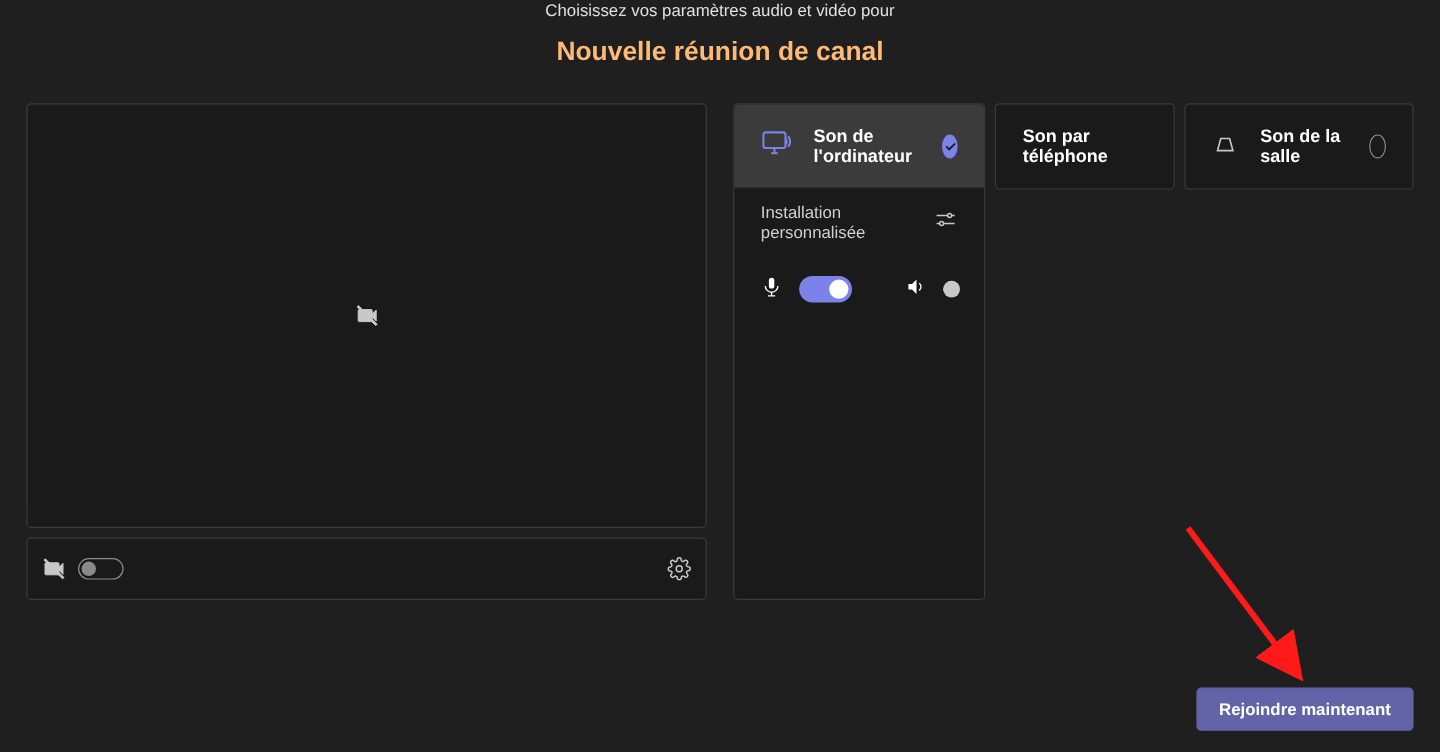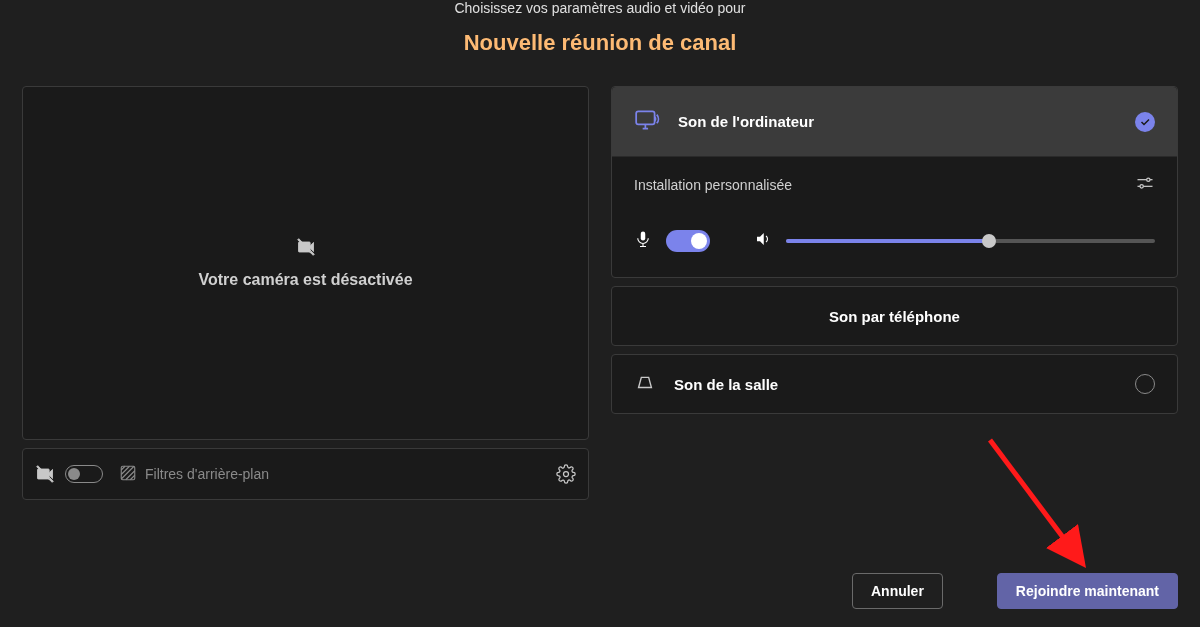--- a/index.html
+++ b/index.html
@@ -83,21 +83,21 @@
     color:#8a8a8a; font-size:14px; cursor:pointer;
     padding: 4px 6px;
   }
   .bg-btn svg { width:18px; height:18px; stroke:#8a8a8a; }
   .spacer { flex:1; }
   .gear svg { width:20px; height:20px; stroke:#c8c8c8; fill:none; }
 
   
   .audio-panel {
     flex: 1;
-    display:flex; flex-direction:column; gap:8px;
+    display:flex; flex-direction:row; gap:8px;
   }
   .audio-card {
     background:#1a1a1a;
     border:1px solid #3a3a3a;
     border-radius:4px;
   }
   .audio-row {
     display:flex; align-items:center;
     padding: 0 22px;
     gap:18px;
@@ -138,21 +138,21 @@
   }
   .vol-fill {
     position:absolute; left:0; top:0; height:100%;
     background:#7b83eb; border-radius:2px;
     width:55%;
   }
   .vol-thumb {
     position:absolute; width:14px; height:14px; border-radius:50%;
     background:#c8c8c8; top:-5px; left:calc(55% - 7px);
   }
-  .opt-card { height:60px; }
+  .opt-card { height:72px; }
   .opt-disabled .label { color:#6a6a6a; }
   .opt-disabled { justify-content:center; }
   .opt-card .label { font-size:15px; font-weight:700; color:#ffffff; }
   .radio-empty {
     margin-left:auto; width:20px; height:20px; border-radius:50%;
     border:1.5px solid #8a8a8a;
   }
   .room-ic svg { width:22px; height:22px; fill:none; stroke:#c8c8c8; stroke-width:1.5; }
   .noaudio-ic svg { width:22px; height:22px; fill:none; stroke:#c8c8c8; stroke-width:1.5; }
 
@@ -189,40 +189,30 @@
 
 <div class="content">
 
   <div class="video-panel">
     <div class="video-preview">
       <span class="camera-off-big icon-btn">
         <svg viewBox="0 0 24 24">
             <path d="M17 10.5V7a1 1 0 0 0-1-1H6.4l12 12H16a1 1 0 0 0 1-1v-3.5l4 4v-11l-4 4zM3.3 2 2 3.3 4.7 6H4a1 1 0 0 0-1 1v10a1 1 0 0 0 1 1h12c.1 0 .2 0 .3-.1L20.7 22 22 20.7 3.3 2z"></path>
           </svg>
       </span>
-      <div class="camera-msg">Votre caméra est désactivée</div>
     </div>
     <div class="video-bar">
       <span class="icon-btn">
         <svg viewBox="0 0 24 24">
             <path d="M17 10.5V7a1 1 0 0 0-1-1H6.4l12 12H16a1 1 0 0 0 1-1v-3.5l4 4v-11l-4 4zM3.3 2 2 3.3 4.7 6H4a1 1 0 0 0-1 1v10a1 1 0 0 0 1 1h12c.1 0 .2 0 .3-.1L20.7 22 22 20.7 3.3 2z"></path>
           </svg>
       </span>
       <div class="toggle-pill">
           <div class="knob"></div>
         </div>
-      <div class="bg-btn">
-        <span>
-          <svg viewBox="0 0 24 24" fill="none" stroke-width="1.5">
-              <rect x="3" y="3" width="18" height="18" rx="2"></rect>
-              <path d="M3 8 L8 3 M3 14 L14 3 M3 20 L20 3 M9 21 L21 9 M15 21 L21 15"></path>
-            </svg>
-        </span>
-        <span>Filtres d'arrière-plan</span>
-      </div>
       <div class="spacer"></div>
       <span class="gear icon-btn">
         <svg viewBox="0 0 24 24" stroke-width="1.5">
             <circle cx="12" cy="12" r="3"></circle>
             <path d="M19.4 15a1.7 1.7 0 0 0 .3 1.8l.1.1a2 2 0 1 1-2.8 2.8l-.1-.1a1.7 1.7 0 0 0-1.8-.3 1.7 1.7 0 0 0-1 1.5V21a2 2 0 0 1-4 0v-.1a1.7 1.7 0 0 0-1.1-1.5 1.7 1.7 0 0 0-1.8.3l-.1.1a2 2 0 1 1-2.8-2.8l.1-.1a1.7 1.7 0 0 0 .3-1.8 1.7 1.7 0 0 0-1.5-1H3a2 2 0 0 1 0-4h.1a1.7 1.7 0 0 0 1.5-1.1 1.7 1.7 0 0 0-.3-1.8l-.1-.1a2 2 0 1 1 2.8-2.8l.1.1a1.7 1.7 0 0 0 1.8.3H9a1.7 1.7 0 0 0 1-1.5V3a2 2 0 0 1 4 0v.1a1.7 1.7 0 0 0 1 1.5 1.7 1.7 0 0 0 1.8-.3l.1-.1a2 2 0 1 1 2.8 2.8l-.1.1a1.7 1.7 0 0 0-.3 1.8V9a1.7 1.7 0 0 0 1.5 1H21a2 2 0 0 1 0 4h-.1a1.7 1.7 0 0 0-1.5 1z"></path>
           </svg>
       </span>
     </div>
   </div>
 
@@ -291,21 +281,20 @@
       </span>
       <span class="label">Son de la salle</span>
       <span class="radio-empty"></span>
     </div>
 
 
   </div>
 </div>
 
 <div class="footer">
-  <div class="btn">Annuler</div>
   <div class="btn btn-primary">Rejoindre maintenant</div>
 </div>
 
 <svg class="arrow" width="140" height="160">
   <defs>
     <marker id="ah" markerWidth="8" markerHeight="8" refX="6" refY="4" orient="auto">
       <path d="M0,0 L8,4 L0,8 Z" fill="#ff1a1a"></path>
     </marker>
   </defs>
   <line x1="10" y1="10" x2="100" y2="130" stroke="#ff1a1a" stroke-width="5" marker-end="url(#ah)"></line>

